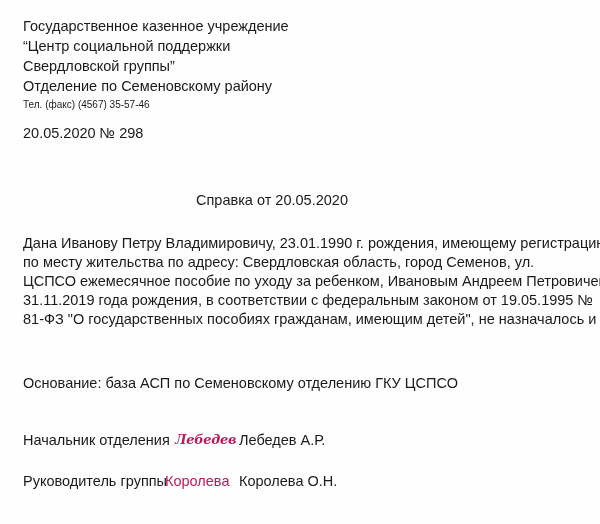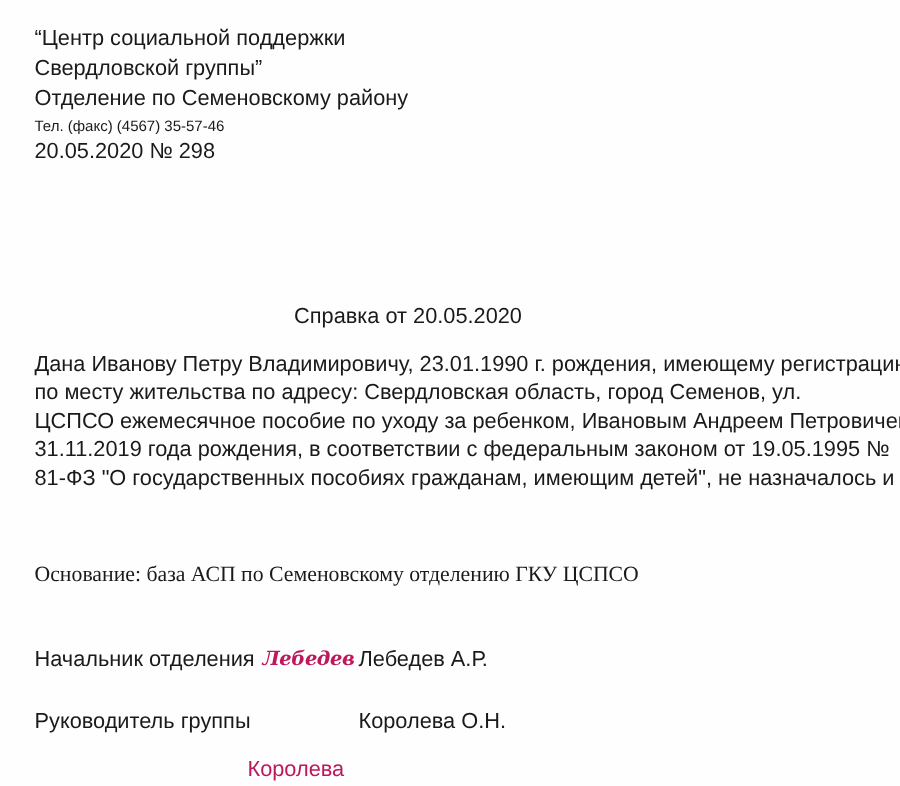--- a/index.html
+++ b/index.html
@@ -30,28 +30,28 @@
     font-size: 10px;
     line-height: 14px;
     white-space: nowrap;
   }
   .small-block {
     margin-top: 2px;
   }
   .ref-line {
     font-size: 14.5px;
     line-height: 18px;
-    margin-top: 0px;
+    margin-top: 12px;
     white-space: nowrap;
   }
   .title {
     position: absolute;
     left: 0;
     width: 544px;
-    top: 202px;
+    top: 191px;
     text-align: center;
     font-size: 14.5px;
     line-height: 18px;
   }
   .body-text {
     position: absolute;
     left: 23px;
     top: 234px;
     width: 560px;
     font-size: 14.5px;
@@ -61,21 +61,20 @@
     display: block;
     white-space: nowrap;
   }
   .basis {
     position: absolute;
     left: 23px;
     top: 374px;
     font-size: 14.5px;
     line-height: 18px;
     white-space: nowrap;
-    font-family: Liberation Serif, serif;
   }
   .sign-row {
     position: absolute;
     left: 23px;
     height: 22px;
     font-size: 14.5px;
     line-height: 22px;
     white-space: nowrap;
   }
   .sign-row .pos { position: absolute; left: 0; top: 0; }
@@ -90,20 +89,21 @@
     color: #1f4e97;
   }
   .sig-plain {
     color: #3a6fb0;
   }
 </style>
 </head>
 <body>
 
 <div class="doc">
+  <div class="org-line">Государственное казенное учреждение</div>
   <div class="org-line">“Центр социальной поддержки</div>
   <div class="org-line">Свердловской группы”</div>
   <div class="org-line">Отделение по Семеновскому району</div>
   <div class="small-block">
     <div class="small-line">Тел. (факс) (4567) 35-57-46</div>
   </div>
   <div class="ref-line">20.05.2020 № 298</div>
 </div>
 
 <div class="title">Справка от 20.05.2020</div>
@@ -119,15 +119,15 @@
 <div class="basis">Основание: база АСП по Семеновскому отделению ГКУ ЦСПСО</div>
 
 <div class="sign-row" style="top:429px;">
   <span class="pos">Начальник отделения</span>
   <span class="sig sig-script" style="left:152px;">Лебедев</span>
   <span class="name">Лебедев А.Р.</span>
 </div>
 
 <div class="sign-row" style="top:470px;">
   <span class="pos">Руководитель группы</span>
-  <span class="sig sig-plain" style="left:142px;margin-top:32px;">Королева</span>
+  <span class="sig sig-plain" style="left:142px;">Королева</span>
   <span class="name">Королева О.Н.</span>
 </div>
 
 </body></html>

